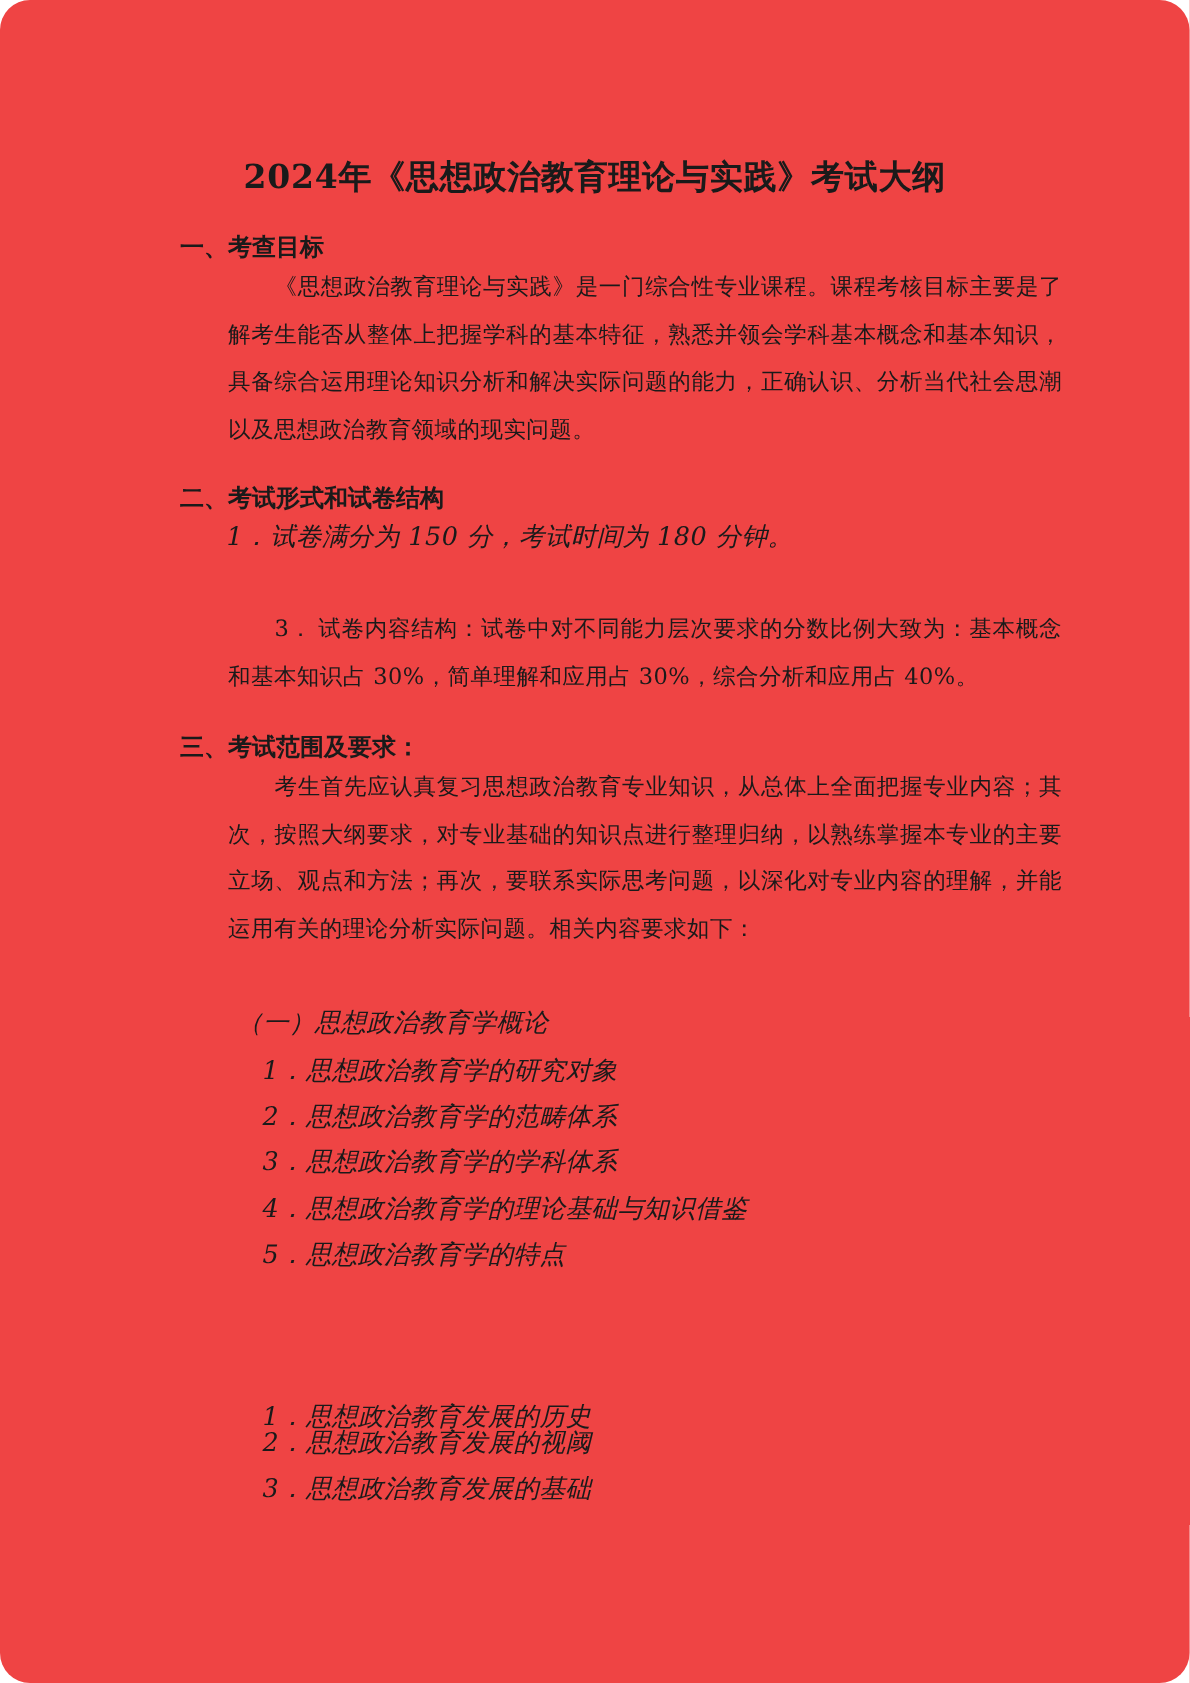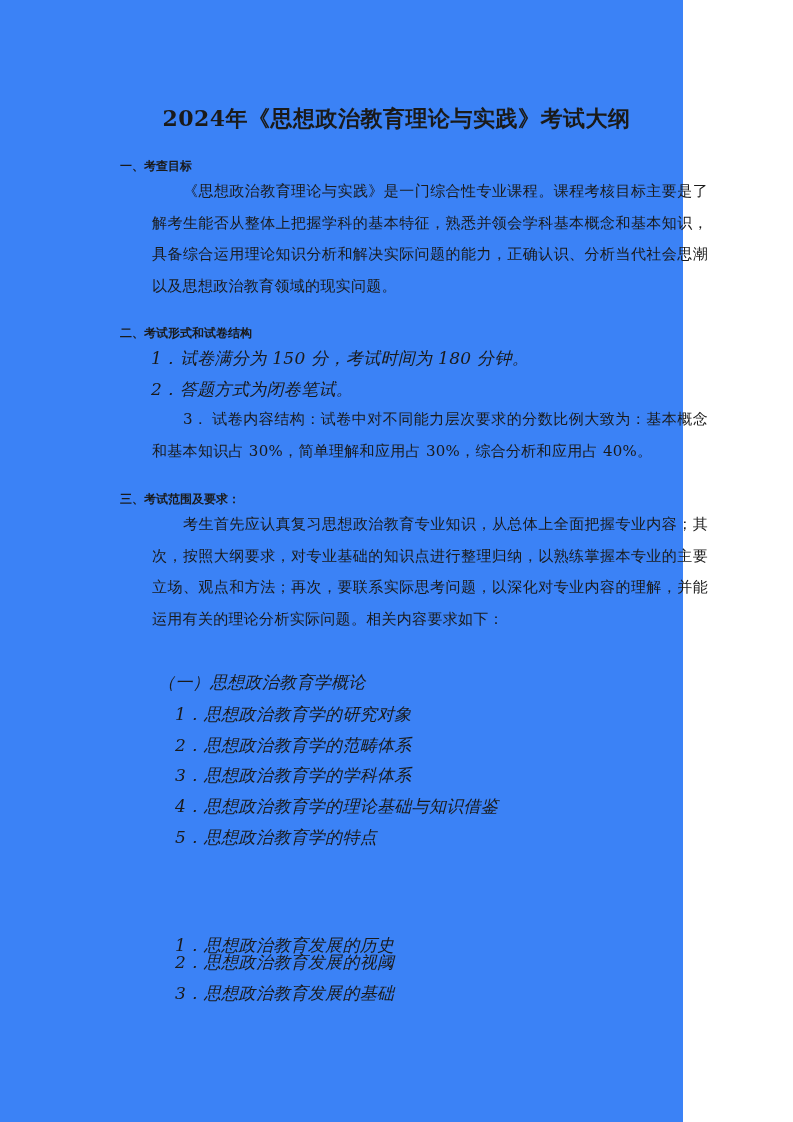--- a/index.html
+++ b/index.html
@@ -1,43 +1,40 @@
 <!DOCTYPE html>
 <html><head>
 <meta charset="utf-8">
 <style>
   html, body { margin: 0; padding: 0; background: #ffffff; }
   body { width: 793px; height: 1122px; position: relative; overflow: hidden;
          font-family: "DejaVu Serif", "Liberation Serif", serif; color: #1a1a1a; }
-  .page { position: absolute; left: 0; top: 0; width: 683px; height: 1122px; background: #3b82f6; }
+  .page { position: absolute; left: 0; top: 0; width: 793px; height: 1122px; background: #ef4444; border-radius: 20px; }
   .title { position: absolute; left: 0; width: 793px; top: 103px; text-align: center;
            font-size: 22px; font-weight: bold; letter-spacing: 0.5px; line-height: 30px; }
-  .h { position: absolute; left: 120px; font-size: 12px; font-weight: bold; line-height: 22px;
-       font-family: Liberation Sans, sans-serif; }
+  .h { position: absolute; left: 120px; font-size: 16px; font-weight: bold; line-height: 22px;
+       font-family: Liberation Mono, monospace; }
   .p { position: absolute; left: 120px; width: 556px; font-size: 15px; line-height: 31.5px;
        text-align: justify; text-indent: 31px; letter-spacing: 0.3px; margin-left: 32px; }
   .item { position: absolute; font-size: 17px; line-height: 22px; letter-spacing: 0.3px; white-space: nowrap; font-style: italic; }
   .num { display: inline-block; width: 29px; }
 </style>
 </head>
 <body>
 
 <div class="page">
 
   <div class="title">2024年《思想政治教育理论与实践》考试大纲</div>
 
   <div class="h" style="top:155px">一、考查目标</div>
   <div class="p" style="top:176px">《思想政治教育理论与实践》是一门综合性专业课程。课程考核目标主要是了解考生能否从整体上把握学科的基本特征，熟悉并领会学科基本概念和基本知识，具备综合运用理论知识分析和解决实际问题的能力，正确认识、分析当代社会思潮以及思想政治教育领域的现实问题。</div>
 
   <div class="h" style="top:322px">二、考试形式和试卷结构</div>
   <div class="item" style="top:347px; left:151px">
     <span class="num">1．</span><span>试卷满分为 150 分，考试时间为 180 分钟。</span>
-  </div>
-  <div class="item" style="top:378px; left:151px">
-    <span class="num">2．</span><span>答题方式为闭卷笔试。</span>
   </div>
   <div class="p" style="top:404px; text-indent:0">
     <span style="display:inline-block; width:31px"></span><span class="num">3．</span><span>试卷内容结构：试卷中对不同能力层次要求的分数比例大致为：基本概念和基本知识占 30%，简单理解和应用占 30%，综合分析和应用占 40%。</span>
   </div>
 
   <div class="h" style="top:488px">三、考试范围及要求：</div>
   <div class="p" style="top:509px">考生首先应认真复习思想政治教育专业知识，从总体上全面把握专业内容；其次，按照大纲要求，对专业基础的知识点进行整理归纳，以熟练掌握本专业的主要立场、观点和方法；再次，要联系实际思考问题，以深化对专业内容的理解，并能运用有关的理论分析实际问题。相关内容要求如下：</div>
 
   <div class="item" style="top:671px; left:158px">（一）思想政治教育学概论</div>
   <div class="item" style="top:703px; left:175px">

